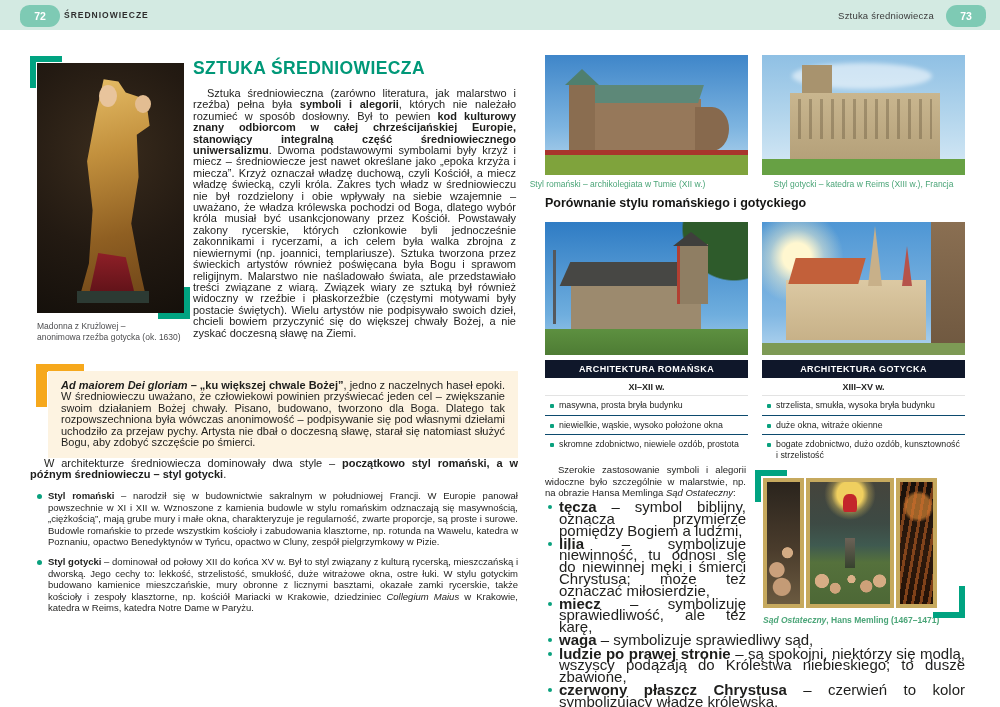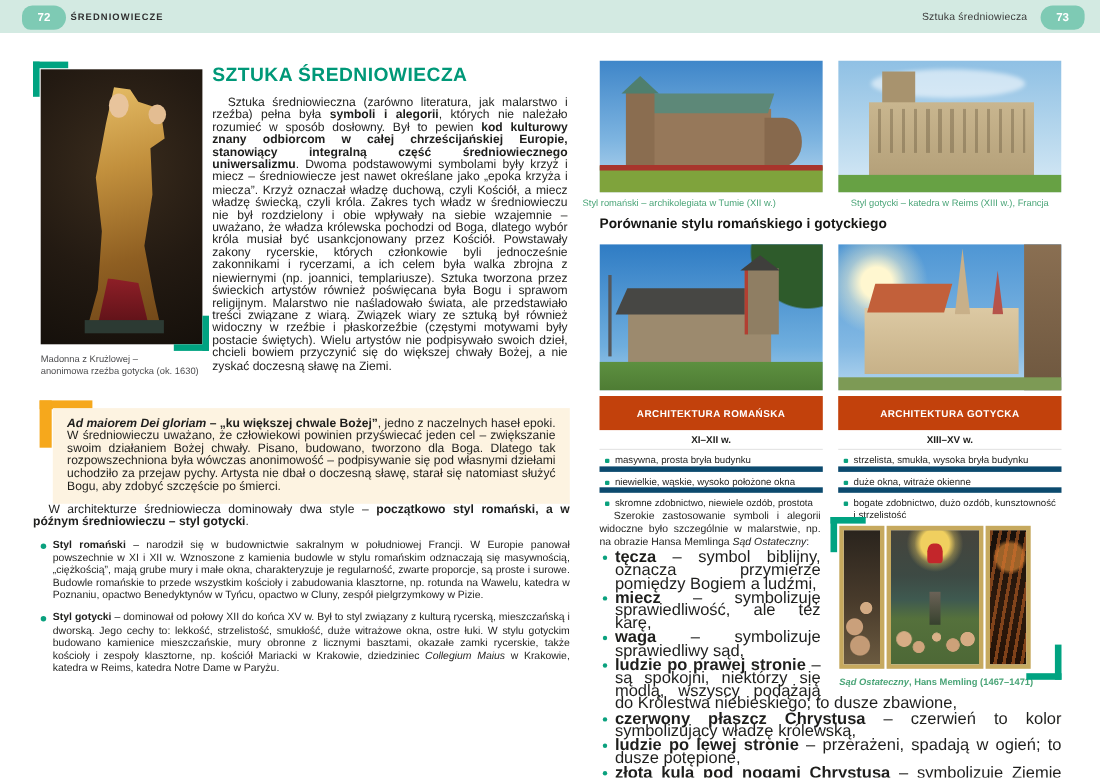--- a/index.html
+++ b/index.html
@@ -51,26 +51,26 @@
   
   .photo{position:absolute;overflow:hidden;}
   .caption-green{position:absolute;font-size:8.5px;color:#4ba578;text-align:center;}
   .ph-sky{position:absolute;inset:0;}
   .ph-ground{position:absolute;left:0;bottom:0;width:100%;}
   .abs{position:absolute;}
   .comparison-heading{position:absolute;left:545px;top:196px;width:420px;font-size:12.5px;
                       font-weight:bold;color:#151513;}
   
   .tcol{position:absolute;width:203px;top:360px;}
-  .thead{height:31px;background:#c2410c;color:#fff;font-size:9px;font-weight:bold;
+  .thead{height:18px;background:#0f172a;color:#fff;font-size:9px;font-weight:bold;
          letter-spacing:.4px;display:flex;align-items:center;justify-content:center;}
   .tperiod{height:17px;font-size:9px;font-weight:bold;display:flex;align-items:center;
            justify-content:center;border-bottom:1px solid #e3e3e3;}
   .trow{position:relative;padding:4px 4px 3px 14px;font-size:8.8px;line-height:10.5px;
-        border-bottom:5px solid #0c4a6e;box-sizing:border-box;}
+        border-bottom:1px solid #0c4a6e;box-sizing:border-box;}
   .trow.last{border-bottom:none;}
   .trow::before{content:'';position:absolute;left:5px;top:8px;width:4px;height:4px;
         background:#0aa17e;border-radius:1px;}
   .trow.h1{height:20px;} .trow.h2{height:19px;} .trow.h3{height:29px;}
   
   .symbols{position:absolute;left:545px;top:464px;width:420px;}
   .painting-wrap{float:right;width:192px;margin-left:9px;position:relative;padding:14px 10px 0 8px;}
   .triptych{position:relative;width:174px;height:130px;display:flex;gap:2px;}
   .panel{box-sizing:border-box;border:4px solid #c6a95e;height:100%;}
   .panel.wing{width:41px;}
@@ -218,20 +218,21 @@
           <div class="michael"></div>
           <div class="crowd"></div>
         </div>
         <div class="panel wing right-wing"></div>
       </div>
       <div class="painting-caption"><span style="font-weight: bold; font-style: italic;">Sąd Ostateczny</span><span style="font-weight: bold;">, Hans Memling (1467–1471)</span></div>
     </div>
     <p class="sym-intro"><span>Szerokie zastosowanie symboli i alegorii widoczne było szczególnie w malarstwie, np. na obrazie Hansa Memlinga </span><span style="font-style: italic;">Sąd Ostateczny</span><span>:</span></p>
     <ul class="sym-list">
       <li><span style="font-weight: bold;">tęcza</span><span> – symbol biblijny, oznacza przymierze pomiędzy Bogiem a ludźmi,</span></li>
+      <li><span style="font-weight: bold;">lilia</span><span> – symbolizuje niewinność, tu odnosi się do niewinnej męki i śmierci Chrystusa; może też oznaczać miłosierdzie,</span></li>
       <li><span style="font-weight: bold;">miecz</span><span> – symbolizuje sprawiedliwość, ale też karę,</span></li>
       <li><span style="font-weight: bold;">waga</span><span> – symbolizuje sprawiedliwy sąd,</span></li>
       <li><span style="font-weight: bold;">ludzie po prawej stronie</span><span> – są spokojni, niektórzy się modlą, wszyscy podążają do Królestwa niebieskiego; to dusze zbawione,</span></li>
       <li><span style="font-weight: bold;">czerwony płaszcz Chrystusa</span><span> – czerwień to kolor symbolizujący władzę królewską,</span></li>
       <li><span style="font-weight: bold;">ludzie po lewej stronie</span><span> – przerażeni, spadają w ogień; to dusze potępione,</span></li>
       <li><span style="font-weight: bold;">złota kula pod nogami Chrystusa</span><span> – symbolizuje Ziemię poddaną władzy Mariacki.</span></li>
     </ul>
   </div>
 
 </div>

